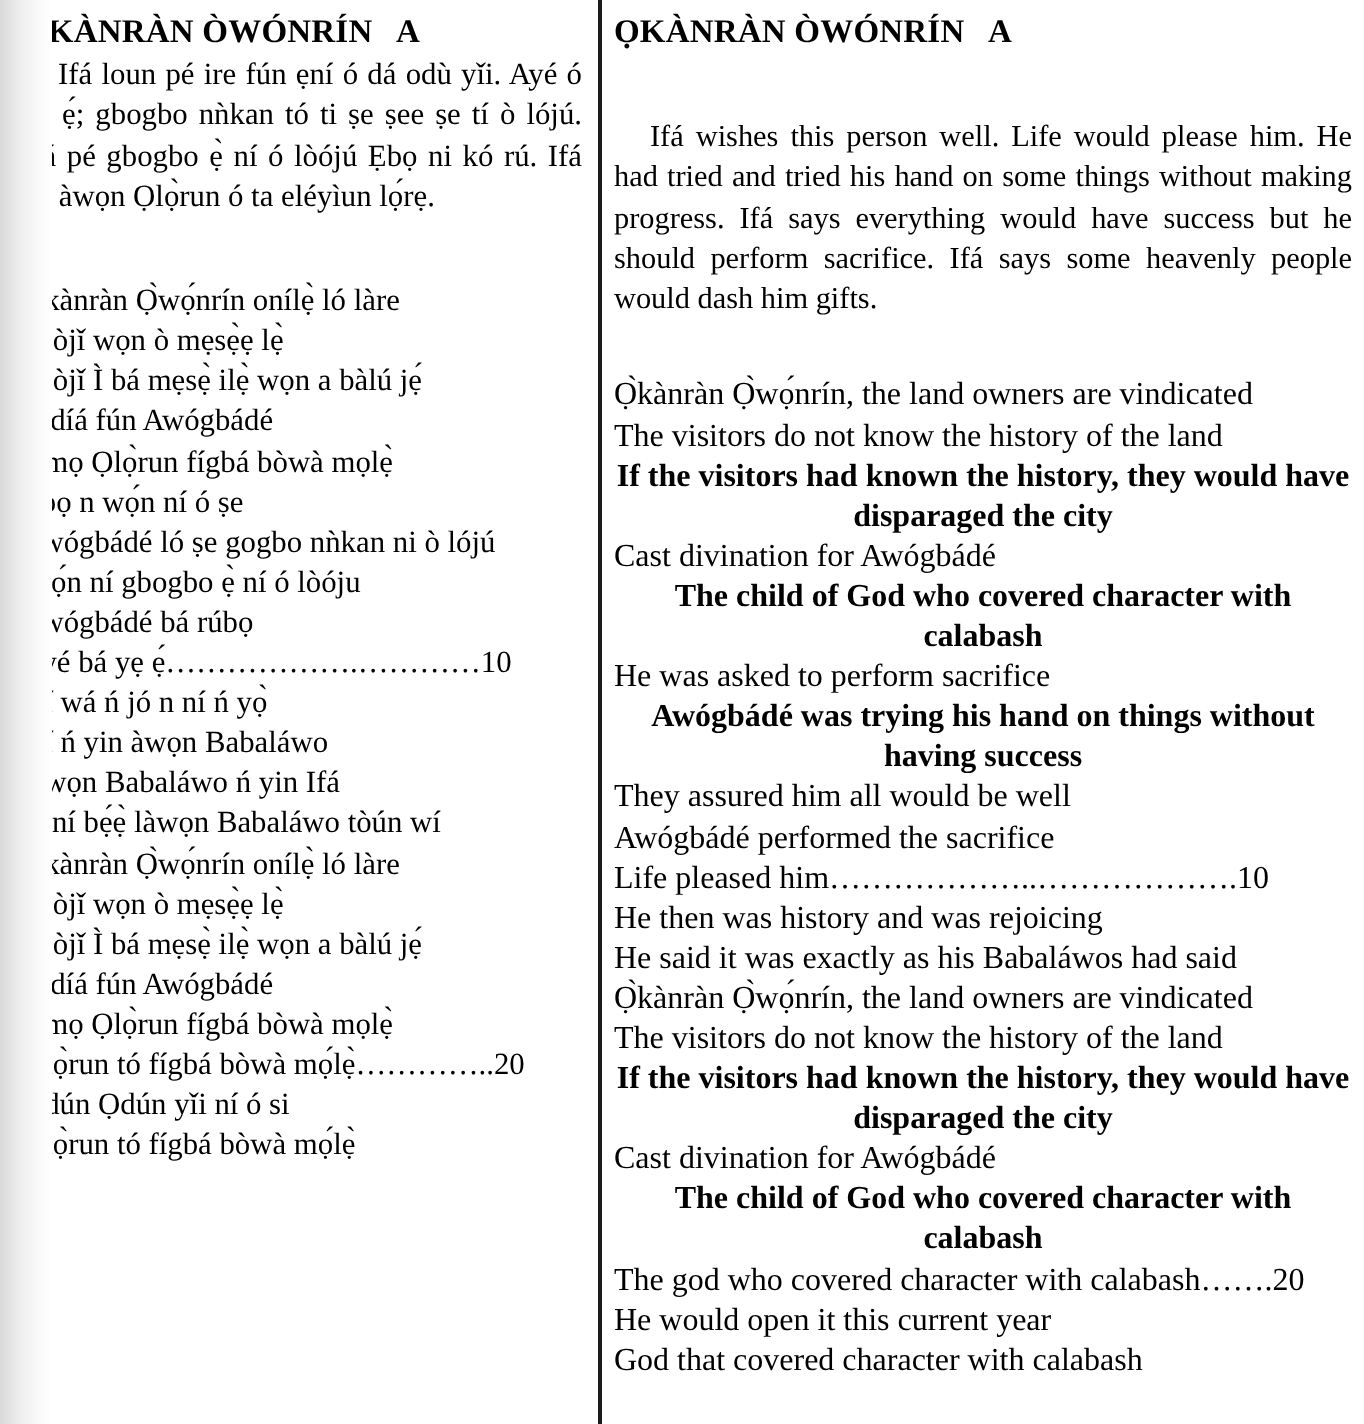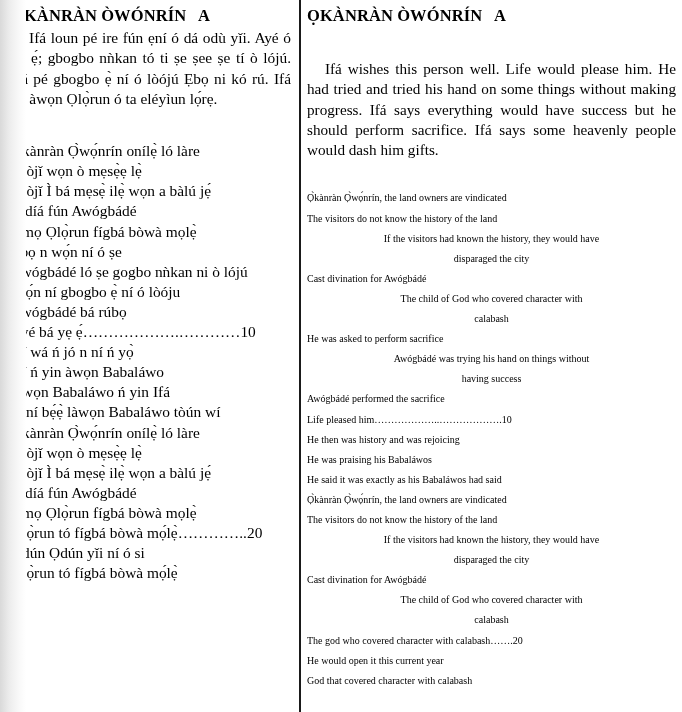--- a/index.html
+++ b/index.html
@@ -86,28 +86,29 @@
   .verse li {
     font-size: 15.4px;
     line-height: 20.1px;
     margin: 0;
     padding: 0;
     white-space: pre-wrap;
   }
 
   
   .col-right .verse li {
-    font-size: 10px;
+    font-size: 16px;
     line-height: 20.1px;
     white-space: normal;
   }
   .col-right .verse li.just {
     text-align: justify;
     text-align-last: center;
     padding-left: 0;
+    font-weight: bold;
   }
   .col-right .verse li.just > span.tail {
     display: block;
     text-align: right;
   }
 
   .gap-left { height: 32px; }
   .gap-right { height: 28px; }
 </style>
 </head>
@@ -154,24 +155,24 @@
     <p class="intro">Ifá wishes this person well. Life would please him. He had tried and tried his hand on some things without making progress. Ifá says everything would have success but he should perform sacrifice. Ifá says some heavenly people would dash him gifts.</p>
     <div class="gap-right"></div>
     <ul class="verse" id="right-verse">
         <li>Ọ̀kànràn Ọ̀wọ́nrín, the land owners are vindicated</li>
         <li>The visitors do not know the history of the land</li>
         <li class="just"><span>If the visitors had known the history, they would have</span><span class="tail">disparaged the city</span></li>
         <li>Cast divination for Awógbádé</li>
         <li class="just"><span>The child of God who covered character with</span><span class="tail">calabash</span></li>
         <li>He was asked to perform sacrifice</li>
         <li class="just"><span>Awógbádé was trying his hand on things without</span><span class="tail">having success</span></li>
+        <li>They assured him all would be well</li>
         <li>Awógbádé performed the sacrifice</li>
         <li>Life pleased him………………..……………….10</li>
         <li>He then was history and was rejoicing</li>
-        <li>He was praising his Babaláwos</li>
         <li>He said it was exactly as his Babaláwos had said</li>
         <li>Ọ̀kànràn Ọ̀wọ́nrín, the land owners are vindicated</li>
         <li>The visitors do not know the history of the land</li>
         <li class="just"><span>If the visitors had known the history, they would have</span><span class="tail">disparaged the city</span></li>
         <li>Cast divination for Awógbádé</li>
         <li class="just"><span>The child of God who covered character with</span><span class="tail">calabash</span></li>
         <li>The god who covered character with calabash…….20</li>
         <li>He would open it this current year</li>
         <li>God that covered character with calabash</li>
       </ul>

